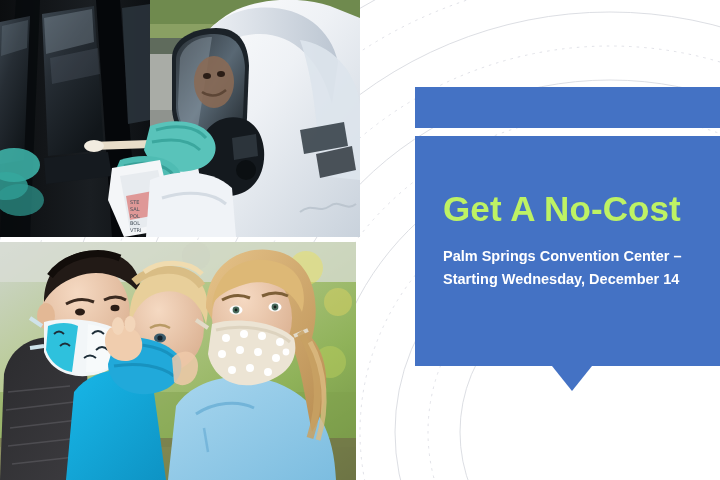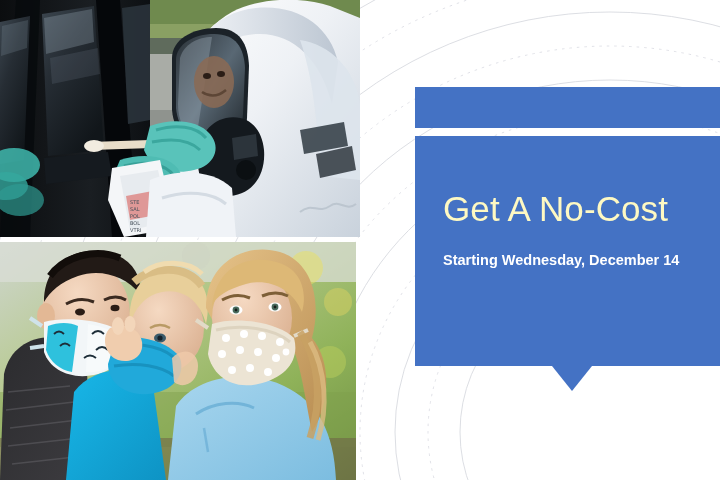--- a/index.html
+++ b/index.html
@@ -33,24 +33,24 @@
     border-right:20px solid transparent;
     border-top:25px solid #4472c4;
   }
 
   .panel-inner{
     position:absolute;left:0;top:0;width:305px;height:230px;
     padding:52px 14px 0 28px;
     box-sizing:border-box;
   }
   .headline{
-    color:#fef9c3;
+    color:#bef264;
     font-size:35px;
     line-height:41px;
-    font-weight:400;
+    font-weight:700;
     letter-spacing:0.1px;
     white-space:nowrap;
   }
   .subtitle{
     color:#ffffff;
     font-size:14.5px;
     line-height:19px;
     font-weight:600;
     margin-top:18px;
     white-space:nowrap;
@@ -341,19 +341,20 @@
       <path d="M310 100 C326 128 328 166 318 198" stroke="#dcbb82" stroke-width="5" fill="none" opacity="0.8"></path>
     </svg>
   </div>
 
   <div class="accent-bar"></div>
 
   <div class="panel">
     <div class="panel-inner">
       <div class="headline">Get A No-Cost</div>
       <div class="subtitle">
+        <div>Palm Springs Convention Center –</div>
         <div><span>Starting Wednesday, December  14</span><sup>th</sup></div>
       </div>
     </div>
   </div>
   <div class="pointer"></div>
 
 </div>
 
 </body></html>

